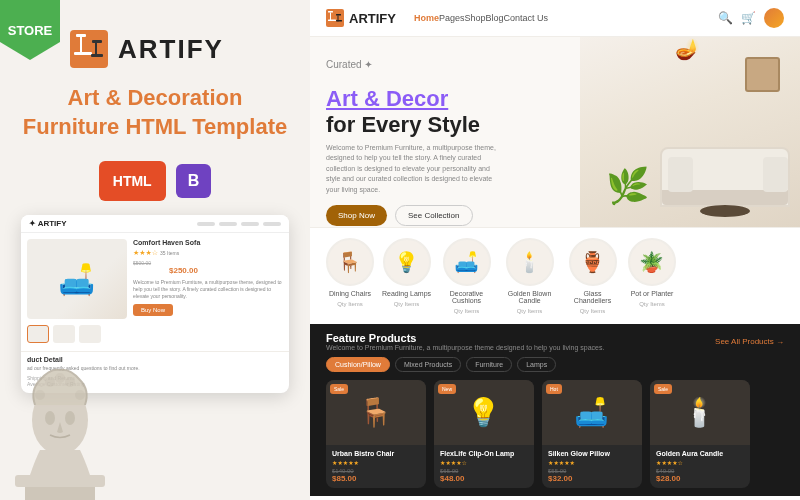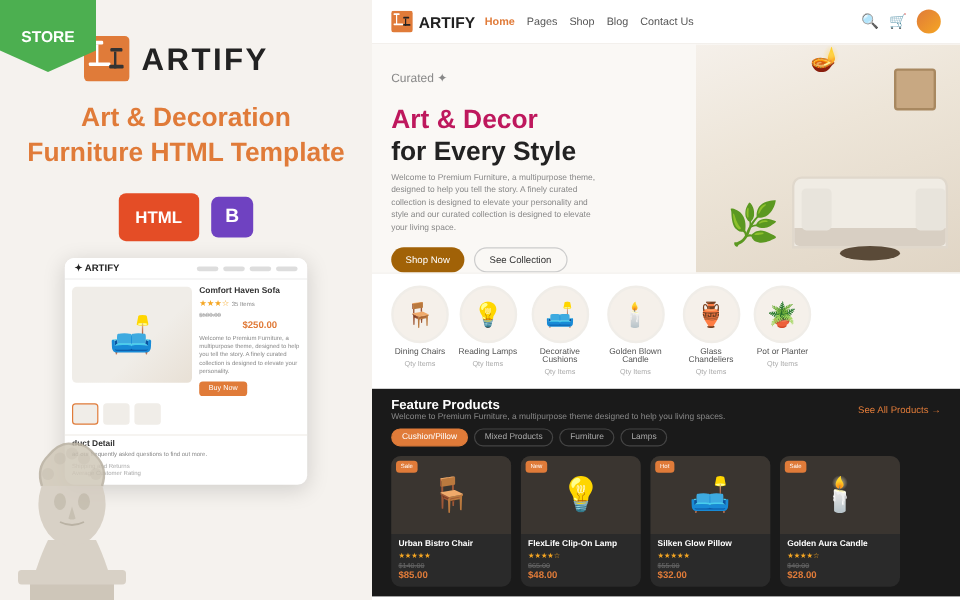--- a/index.html
+++ b/index.html
@@ -13,21 +13,21 @@
       position: relative;
       display: flex;
       flex-direction: column;
       align-items: center;
       padding: 20px;
       overflow: hidden;
     }
     .store-badge {
       position: absolute;
       top: 0; left: 0;
-      width: 80px; height: 60px;
+      width: 60px; height: 60px;
       background: #4caf50;
       color: #fff;
       font-size: 13px;
       font-weight: bold;
       display: flex;
       align-items: center;
       justify-content: center;
       transform: rotate(0deg);
       clip-path: polygon(0 0, 100% 0, 100% 70%, 50% 100%, 0 70%);
       z-index: 10;
@@ -88,21 +88,21 @@
       background: #fff;
       color: #c66394;
       font-weight: bold;
       font-style: italic;
       font-size: 18px;
       padding: 6px 12px;
       border-radius: 6px;
       border: 1px solid #eee;
     }
     .mockup-preview {
-      width: 202px;
+      width: 268px;
       background: #fff;
       border-radius: 8px;
       box-shadow: 0 4px 18px rgba(0,0,0,0.15);
       overflow: hidden;
       position: relative;
       margin-top: 4px;
     }
     .mockup-header {
       background: #fff;
       padding: 4px 8px;
@@ -210,21 +210,21 @@
       font-weight: bold;
       font-size: 13px;
       color: #222;
     }
     .nav-logo-icon {
       width: 18px;
       height: 18px;
     }
     .nav-links {
       display: flex;
-      gap: 10px;
+      margin-left: 10px;
       flex: 1;
     }
     .nav-link {
       font-size: 9px;
       color: #555;
       text-decoration: none;
     }
     .nav-link.active { color: #e07b39; font-weight: bold; }
     .nav-actions {
       display: flex;
@@ -263,21 +263,21 @@
       align-items: center;
       gap: 4px;
     }
     .hero-title {
       font-size: 22px;
       font-weight: 800;
       color: #222;
       line-height: 1.2;
       margin-bottom: 4px;
     }
-    .hero-title .orange { color: #be185d; }
+    .hero-title .orange { color: #8b5cf6; text-decoration: underline; }
     .hero-desc {
       font-size: 7px;
       color: #888;
       line-height: 1.5;
       margin-bottom: 10px;
       max-width: 180px;
     }
     .hero-buttons {
       display: flex;
       gap: 8px;

